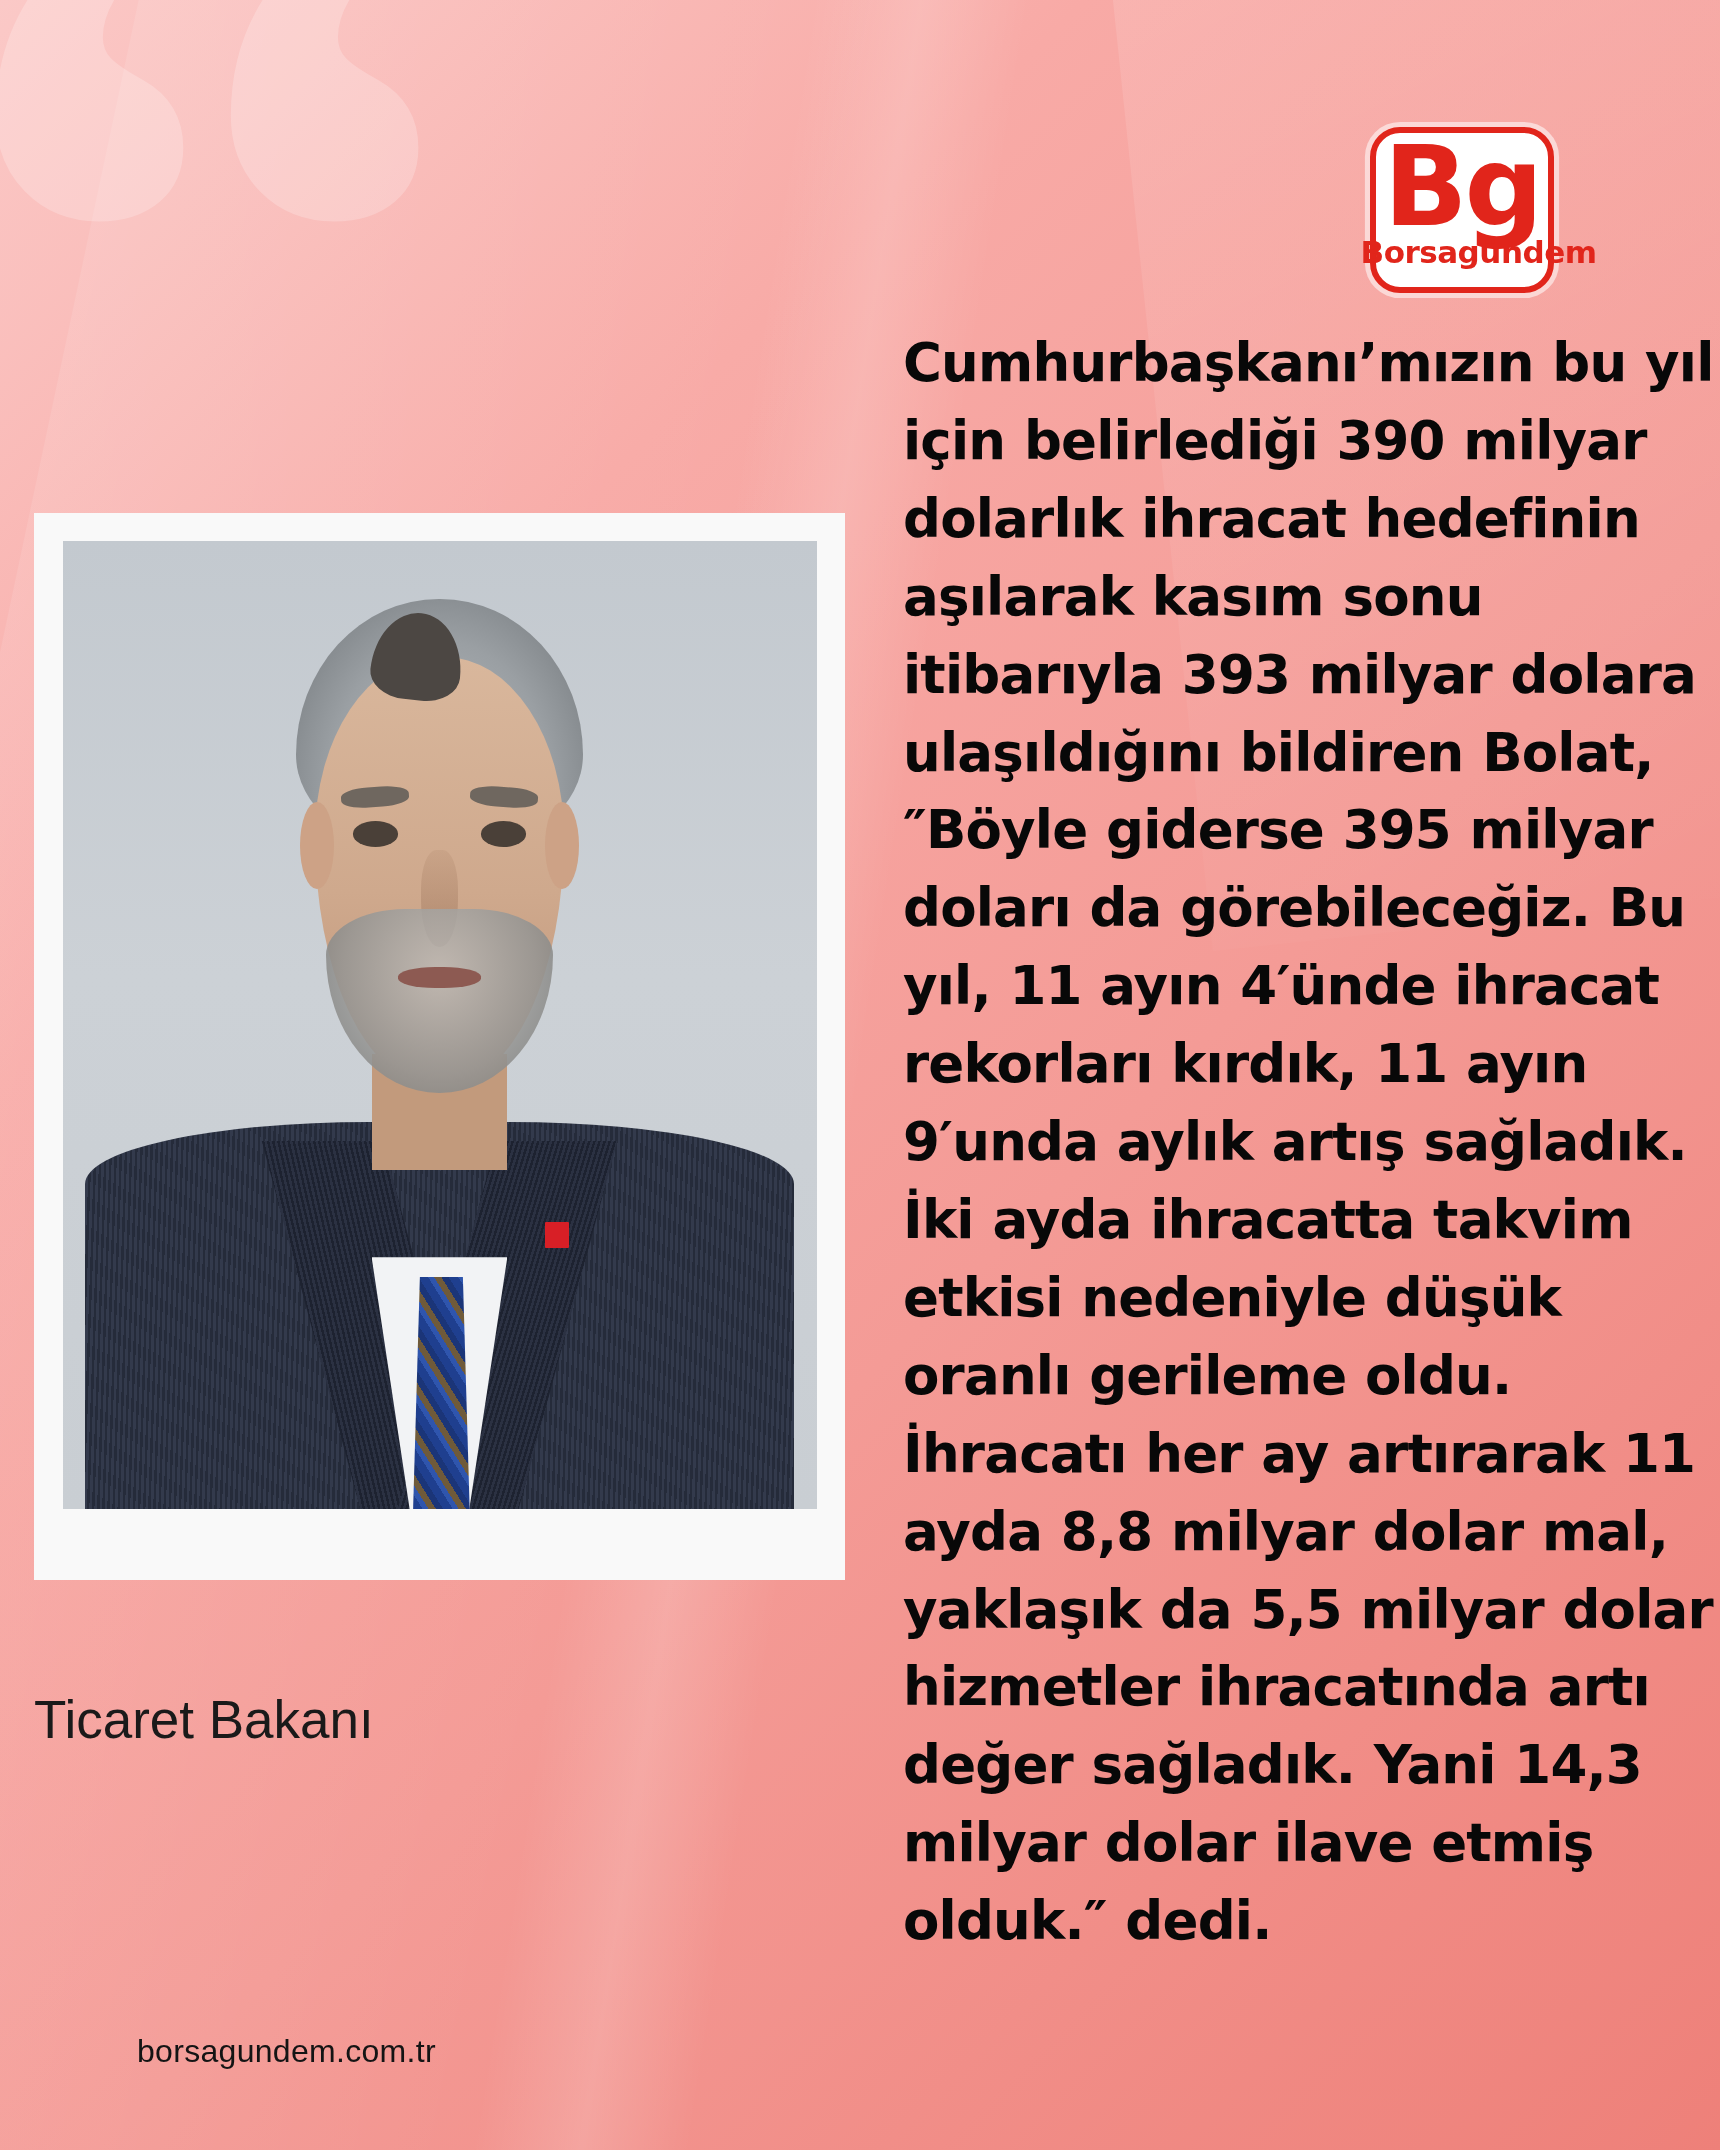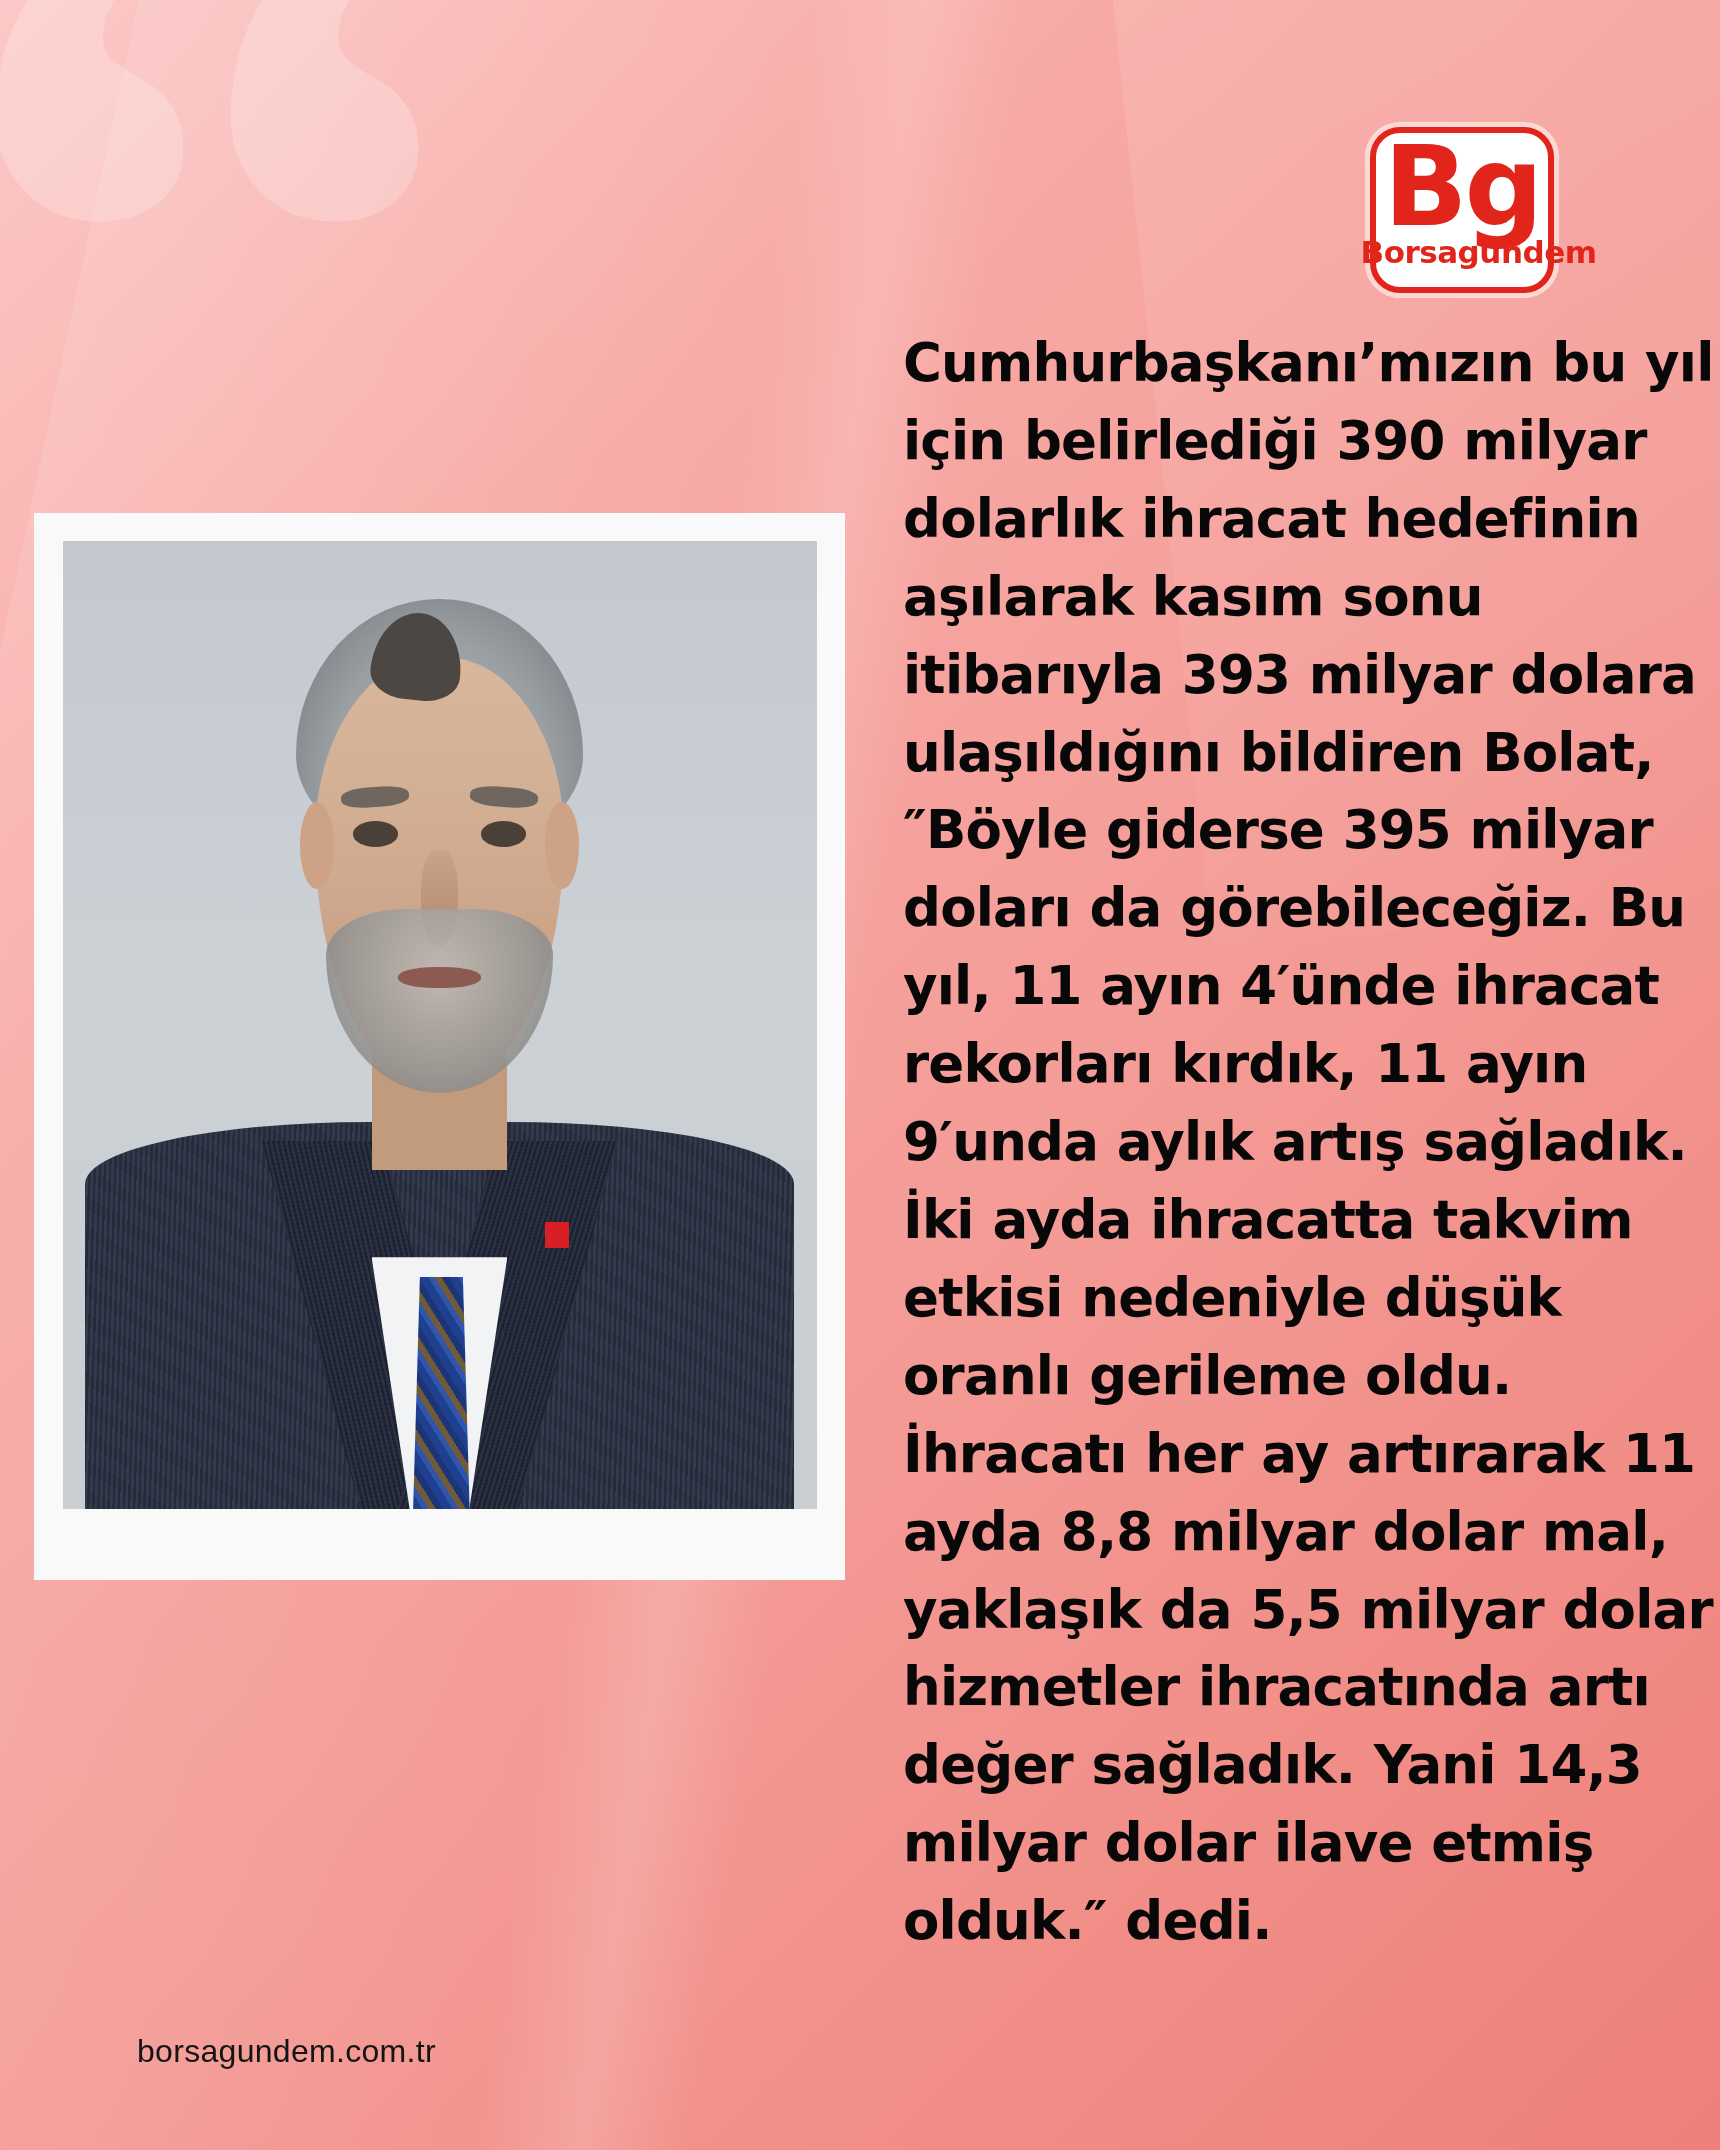--- a/index.html
+++ b/index.html
@@ -238,18 +238,19 @@
       <div class="p-brow l"></div>
       <div class="p-brow r"></div>
       <div class="p-eye l"></div>
       <div class="p-eye r"></div>
       <div class="p-nose"></div>
       <div class="p-beard"></div>
       <div class="p-mouth"></div>
     </div>
   </div>
 
+  <div id="person-title">Ticaret Bakanı</div>
   <div id="site-url">borsagundem.com.tr</div>
 
   <div id="quote">Cumhurbaşkanı’mızın bu yıl için belirlediği 390 milyar dolarlık ihracat hedefinin aşılarak kasım sonu itibarıyla 393 milyar dolara ulaşıldığını bildiren Bolat, ″Böyle giderse 395 milyar doları da görebileceğiz. Bu yıl, 11 ayın 4′ünde ihracat rekorları kırdık, 11 ayın 9′unda aylık artış sağladık. İki ayda ihracatta takvim etkisi nedeniyle düşük oranlı gerileme oldu. İhracatı her ay artırarak 11 ayda 8,8 milyar dolar mal, yaklaşık da 5,5 milyar dolar hizmetler ihracatında artı değer sağladık. Yani 14,3 milyar dolar ilave etmiş olduk.″ dedi.</div>
 
 </div>
 
 
 </body></html>

